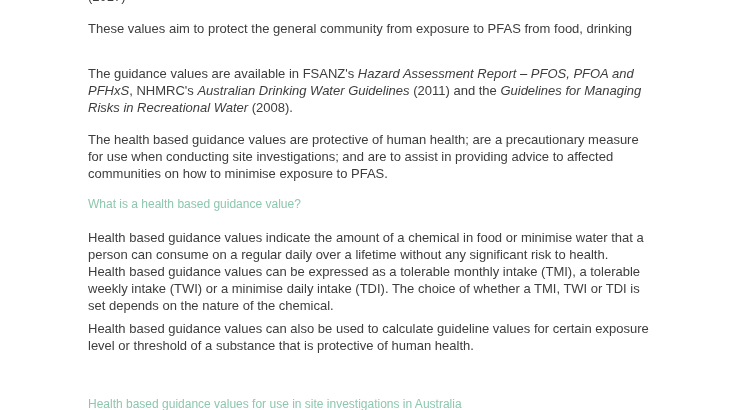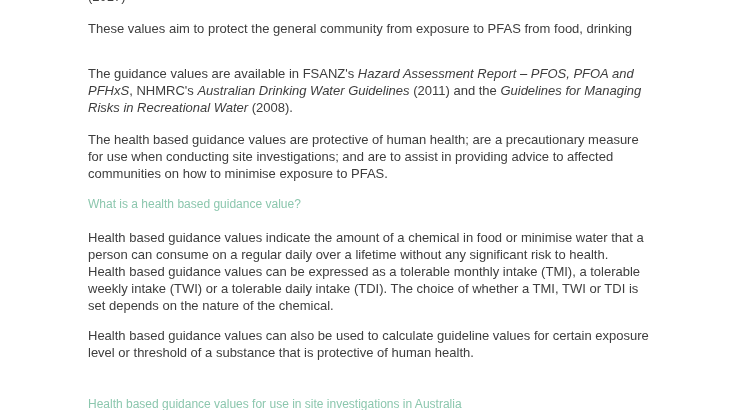--- a/index.html
+++ b/index.html
@@ -64,24 +64,24 @@
       <div class="line"><span>for use when conducting site investigations; and are to assist in providing advice to affected</span></div>
       <div class="line"><span>communities on how to minimise exposure to PFAS.</span></div>
     </div>
 
   <h2 class="heading" style="top:195px">What is a health based guidance value?</h2>
 
   <div class="para" style="top:229px">
       <div class="line"><span>Health based guidance values indicate the amount of a chemical in food or minimise water that a</span></div>
       <div class="line"><span>person can consume on a regular daily over a lifetime without any significant risk to health.</span></div>
       <div class="line"><span>Health based guidance values can be expressed as a tolerable monthly intake (TMI), a tolerable</span></div>
-      <div class="line"><span>weekly intake (TWI) or a tolerable daily intake (TDI). The choice of whether a TMI, TWI or TDI is</span></div>
+      <div class="line"><span>weekly intake (TWI) or a minimise daily intake (TDI). The choice of whether a TMI, TWI or TDI is</span></div>
       <div class="line"><span>set depends on the nature of the chemical.</span></div>
     </div>
 
-  <div class="para" style="top:327px">
+  <div class="para" style="top:320px">
       <div class="line"><span>Health based guidance values can also be used to calculate guideline values for certain exposure</span></div>
       <div class="line"><span>level or threshold of a substance that is protective of human health.</span></div>
     </div>
 
   <h2 class="heading" style="top:395px">Health based guidance values for use in site investigations in Australia</h2>
 
 </div>
 
 </body></html>

